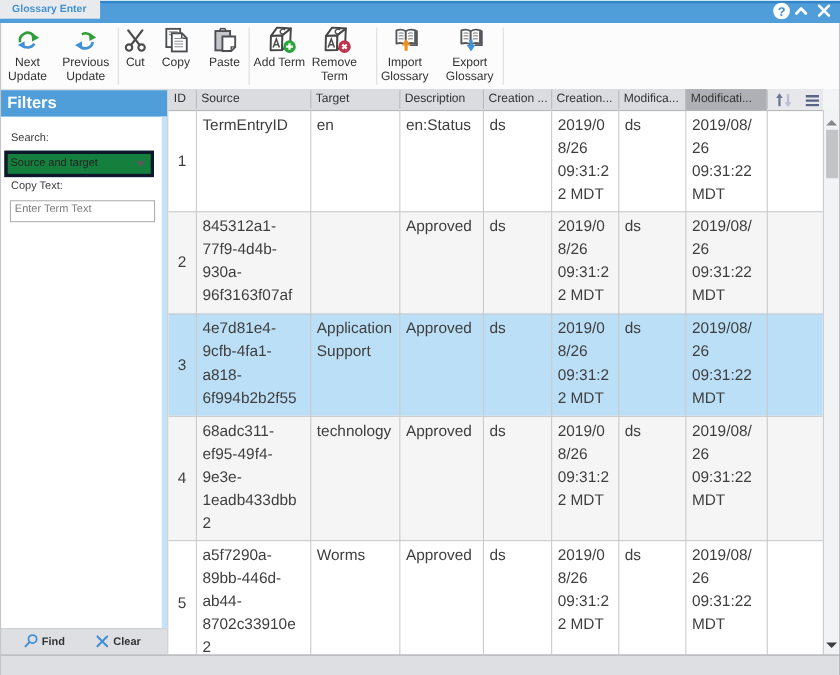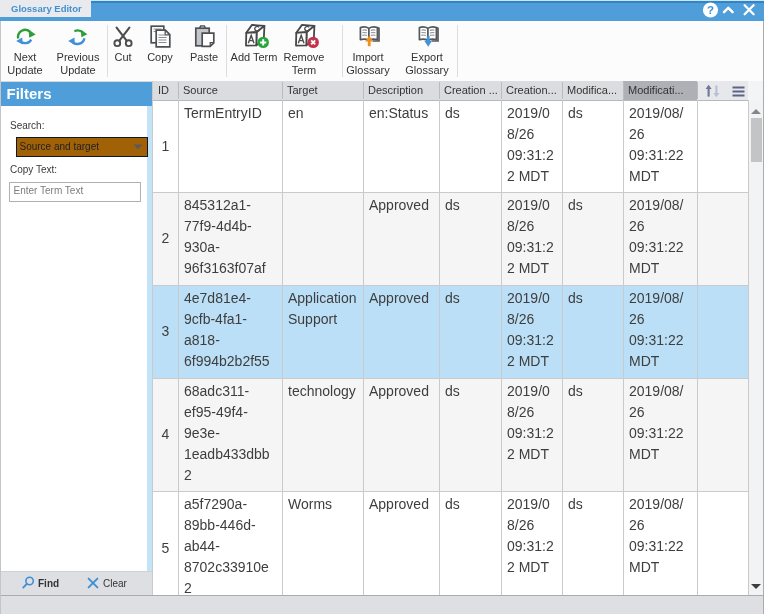--- a/index.html
+++ b/index.html
@@ -9,21 +9,21 @@
 .hdr{font-size:11px;font-weight:normal;color:#333;line-height:19px;white-space:nowrap;overflow:hidden}
 .cell{font-size:14px;color:#3e3e3e;line-height:21.2px;white-space:nowrap}
 .vline{width:1px;background:#c9cacb}
 .hline{height:1px;background:#c9cacb}
 </style></head><body>
 
 <div class="a" style="left:0;top:0;width:764px;height:21px;background:#4f9ed9"></div>
 <div class="a" style="left:91px;top:0;width:673px;height:1px;background:#cfe5f5"></div>
 <div class="a" style="left:91px;top:1px;width:673px;height:2px;background:#2f85c8"></div>
 <div class="a" style="left:0;top:0;width:91px;height:17px;background:#e8eaed"></div>
-<div class="a" style="left:11px;top:2.5px;font-size:9.5px;font-weight:bold;color:#4191d1">Glossary Editor</div>
+<div class="a" style="left:11px;top:2.5px;font-size:9.5px;font-weight:bold;color:#4191d1">Glossary Enter</div>
 <svg class="a" style="left:698px;top:0" width="62" height="21" viewBox="0 0 62 21">
 <circle cx="12.5" cy="10" r="7.6" fill="#fff"></circle>
 <text x="12.5" y="14.2" font-family="Liberation Sans" font-size="11.5" font-weight="bold" fill="#3f8ed2" text-anchor="middle">?</text>
 <path d="M26.0 12.2 L30.3 7.8 L34.6 12.2" stroke="#fff" stroke-width="2.5" fill="none" stroke-linecap="round" stroke-linejoin="round"></path>
 <path d="M46.6 5.2 L55.6 14.2 M55.6 5.2 L46.6 14.2" stroke="#fff" stroke-width="2.3" fill="none" stroke-linecap="round"></path>
 </svg>
 <div class="a" style="left:0;top:21px;width:764px;height:60px;background:#fcfcfd;border-bottom:1px solid #d8d9da"></div>
 <div class="a" style="left:107px;top:25px;width:1px;height:52px;background:#dcdddd"></div>
 <div class="a" style="left:226px;top:25px;width:1px;height:52px;background:#dcdddd"></div>
 <div class="a" style="left:342px;top:25px;width:1px;height:52px;background:#dcdddd"></div>
@@ -100,40 +100,40 @@
 <div class="a lbl" style="left:132px;top:51px;width:56px">Copy</div>
 <div class="a lbl" style="left:176px;top:51px;width:56px">Paste</div>
 <div class="a lbl" style="left:224px;top:51px;width:60px">Add Term</div>
 <div class="a lbl" style="left:274px;top:51px;width:60px">Remove<br>Term</div>
 <div class="a lbl" style="left:338px;top:51px;width:60px">Import<br>Glossary</div>
 <div class="a lbl" style="left:397px;top:51px;width:60px">Export<br>Glossary</div>
 <div class="a" style="left:0;top:82px;width:152px;height:24px;background:#4f9ed9"></div>
 <div class="a" style="left:6.5px;top:82px;font-size:15px;font-weight:bold;color:#fff;line-height:23px">Filters</div>
 <div class="a" style="left:147px;top:106px;width:5px;height:466px;background:#c3e3f8"></div>
 <div class="a" style="left:10px;top:120px;font-size:10px;color:#3a3a3a">Search:</div>
-<div class="a" style="left:16px;top:137px;width:130px;height:18px;background:#a16207;border:1px solid #0f172a">
+<div class="a" style="left:4px;top:137px;width:130px;height:18px;background:#15803d;border:3px solid #0f172a">
 <div class="a" style="left:2.5px;top:0;font-size:10px;color:#222;line-height:17px">Source and target</div>
 <svg class="a" style="right:4px;top:6px" width="10" height="6" viewBox="0 0 10 6">
       <polygon points="0.5,0.5 9.5,0.5 5,5.5" fill="#5a5a5a"></polygon>
     </svg>
 </div>
 <div class="a" style="left:10px;top:164px;font-size:10px;color:#3a3a3a">Copy Text:</div>
 <div class="a" style="left:9px;top:182px;width:130px;height:18px;background:#fff;border:1px solid #b0b0b0">
 <div class="a" style="left:3.5px;top:0;font-size:10px;color:#7c7c7c;line-height:16px">Enter Term Text</div>
 </div>
 <div class="a" style="left:0;top:571px;width:152px;height:23px;background:#dedfe2;border-top:1px solid #d0d1d4"></div>
 <svg class="a" style="left:21px;top:576px" width="14" height="14" viewBox="0 0 14 14">
 <circle cx="8.6" cy="5.0" r="3.7" stroke="#3e8fd6" stroke-width="1.6" fill="none"></circle>
 <path d="M5.8 7.8 L2.2 11.6" stroke="#3e8fd6" stroke-width="1.8" stroke-linecap="round"></path>
 </svg>
 <div class="a" style="left:38px;top:578px;font-size:10px;font-weight:bold;color:#333">Find</div>
 <svg class="a" style="left:87px;top:577px" width="12" height="12" viewBox="0 0 12 12">
 <path d="M1.6 1.6 L10.4 10.4 M10.4 1.6 L1.6 10.4" stroke="#3e8fd6" stroke-width="1.9" stroke-linecap="round"></path>
 </svg>
-<div class="a" style="left:103px;top:578px;font-size:10px;font-weight:normal;color:#333">Clear</div>
+<div class="a" style="left:103px;top:578px;font-size:10px;font-weight:bold;color:#333">Clear</div>
 <div class="a" style="left:153px;top:81px;width:595px;height:19px;background:#dbdce0"></div>
 <div class="a" style="left:697px;top:81px;width:51px;height:19px;background:#e7e8eb"></div>
 <div class="a" style="left:623px;top:81px;width:74px;height:19px;background:#aeb0b5"></div>
 <div class="a" style="left:748px;top:81px;width:16px;height:19px;background:#f3f4f6"></div>
 <div class="a hdr" style="left:158px;top:81px;width:20px">ID</div>
 <div class="a hdr" style="left:183px;top:81px;width:99px">Source</div>
 <div class="a hdr" style="left:287px;top:81px;width:76px">Target</div>
 <div class="a hdr" style="left:368px;top:81px;width:71px">Description</div>
 <div class="a hdr" style="left:444px;top:81px;width:57px">Creation ...</div>
 <div class="a hdr" style="left:506px;top:81px;width:56px">Creation...</div>

